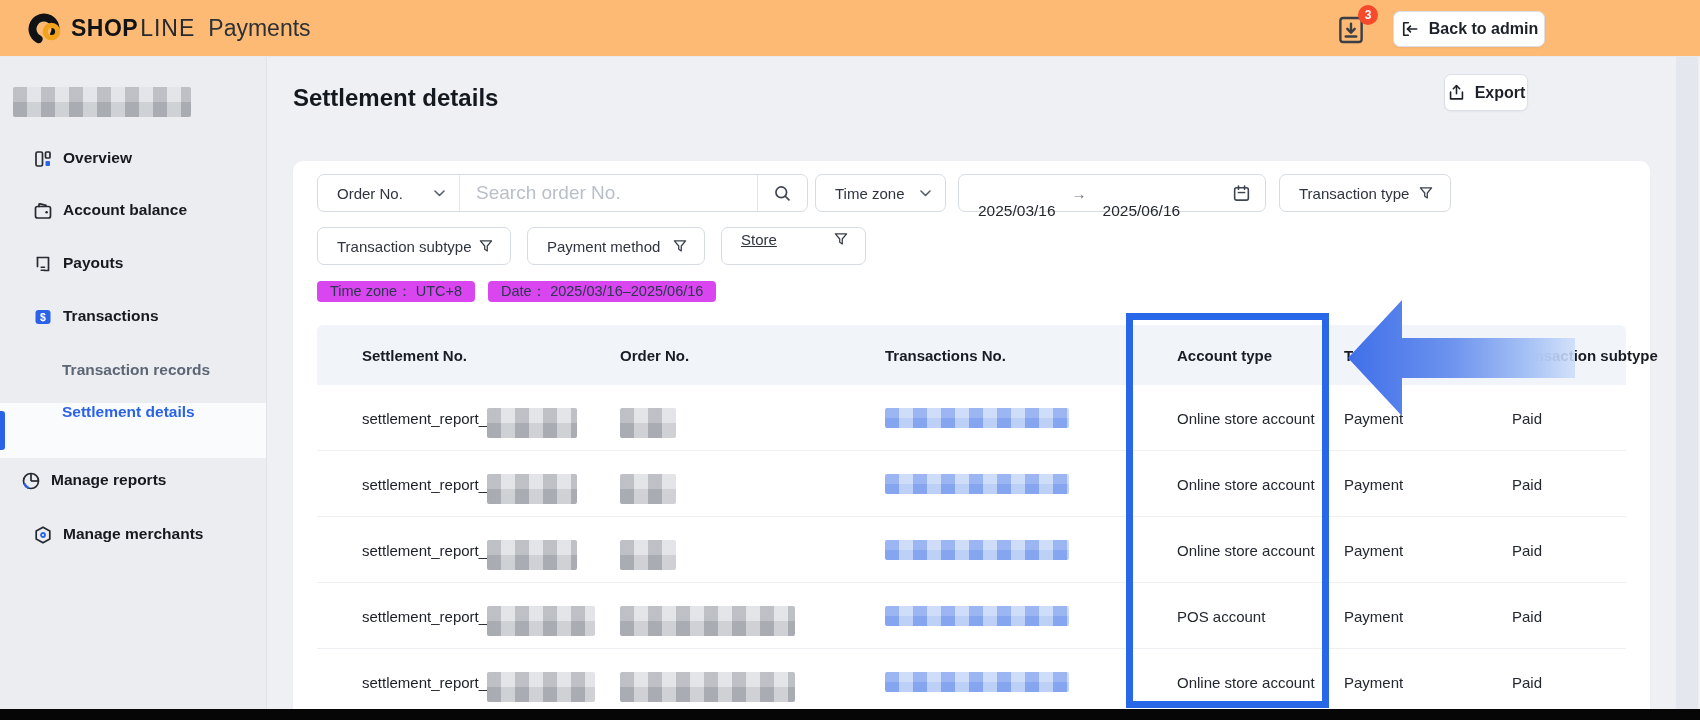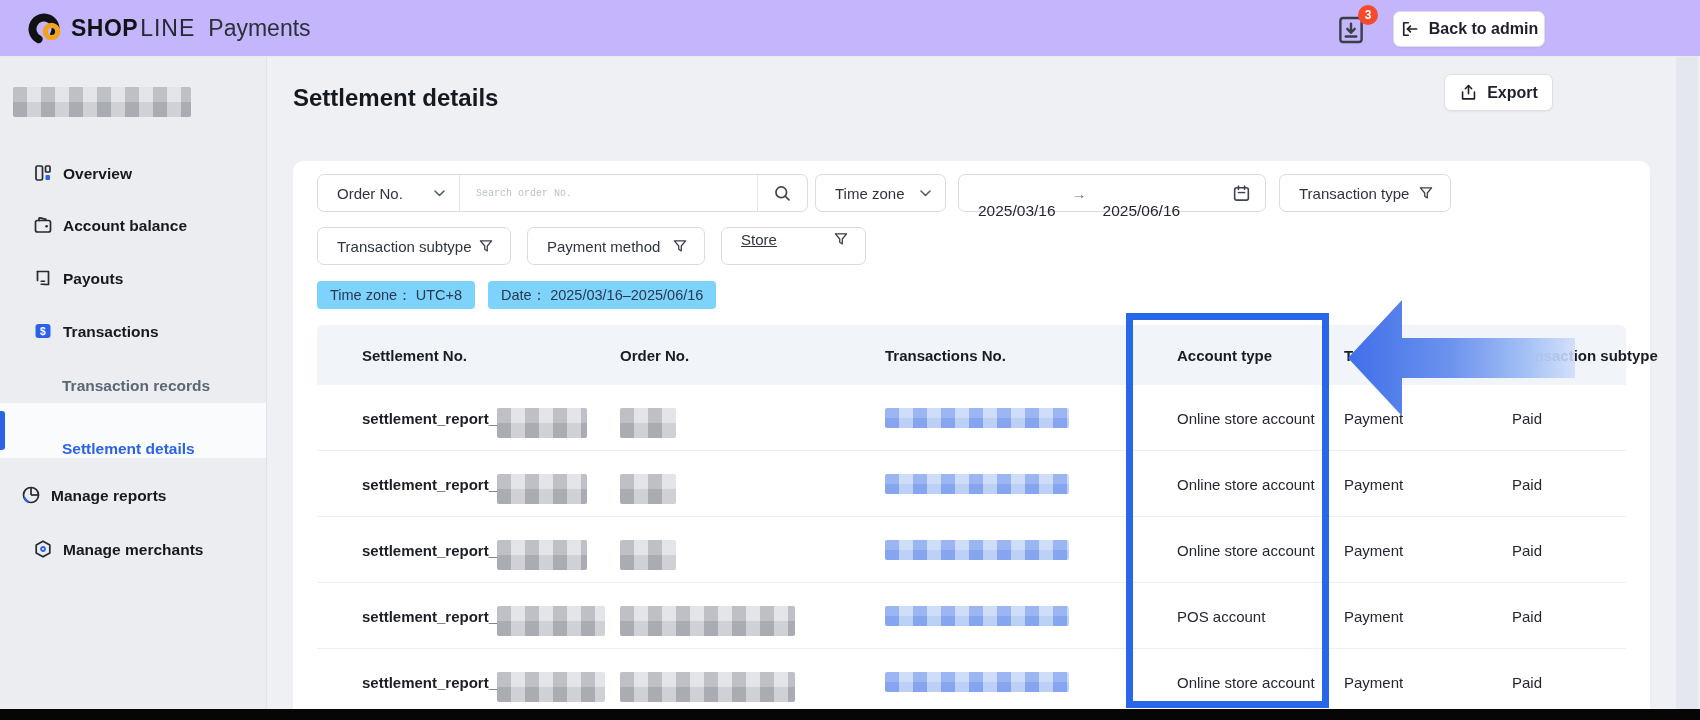--- a/index.html
+++ b/index.html
@@ -1,76 +1,76 @@
 <!DOCTYPE html>
 <html><head>
 <meta charset="utf-8">
 <style>
   * { margin:0; padding:0; box-sizing:border-box; }
   html,body { background:#dfe2e8; }
   body { font-family:"Liberation Sans", sans-serif; }
   .screen { position:relative; width:1700px; height:720px; background:#eef0f4; overflow:hidden; }
 
   
-  .topbar { position:absolute; left:0; top:0; width:1700px; height:57px; background:#c4b5fd; border-bottom:1px solid #e8eaee; z-index:30;text-align:right; }
+  .topbar { position:absolute; left:0; top:0; width:1700px; height:57px; background:#fdba74; border-bottom:1px solid #e8eaee; z-index:30;text-align:right; }
   .brand { position:absolute; left:28px; top:0; height:57px; display:flex; align-items:center; gap:9px; }
   .brand .b1 { font-size:23px; font-weight:800; color:#111317; letter-spacing:.5px; }
   .brand .b2 { font-size:23px; font-weight:400; color:#26292f; letter-spacing:1px; margin-left:-7px; }
   .brand .b3 { font-size:23px; font-weight:400; color:#2c3037; margin-left:4px; }
   .dl-wrap { position:absolute; left:1334px; top:13px; width:34px; height:34px; }
   .badge { position:absolute; right:-10px; top:-8px; min-width:20px; height:20px; border-radius:10px; background:#f54a2c; color:#fff; font-size:12px; font-weight:700; display:flex; align-items:center; justify-content:center; padding:0 5px; }
   .btn { display:flex; align-items:center; justify-content:center; gap:9px; background:#fff; border:1px solid #dcdfe5; border-radius:7px; box-shadow:0 1px 2px rgba(16,24,40,.05); cursor:pointer; }
   .back-btn { position:absolute; left:1393px; top:11px; width:152px; height:36px; font-size:16px; font-weight:700; color:#1d2129; }
 
   
   .sidebar { position:absolute; left:0; top:57px; width:267px; height:653px; background:#ebedf1; border-right:1px solid #e0e3e8; z-index:5; }
   .merchant-blur { position:absolute; left:13px; top:30px; width:178px; height:32px; border-radius:2px; }
-  .si { position:absolute; left:0; width:100%; height:34px; display:flex; align-items:flex-end; padding-left:33px; gap:10px; font-size:15.5px; font-weight:700; color:#17191f; cursor:pointer; }
+  .si { position:absolute; left:0; width:100%; height:34px; display:flex; align-items:flex-start; padding-left:33px; gap:10px; font-size:15.5px; font-weight:700; color:#17191f; cursor:pointer; }
   .si .lbl { white-space:nowrap; }
   .si.sub { padding-left:62px; font-weight:600; color:#5d6675; }
   .si.active-row { height:55px; background:#fafbfd; color:#2b63e8; }
   .si.active-row::before { content:""; position:absolute; left:0; top:8px; bottom:8px; width:5px; background:#2b63e8; border-radius:0 3px 3px 0; }
   .sicon { width:20px; height:20px; flex:0 0 20px; display:block; }
 
   
   .page-title { position:absolute; left:293px; top:84px; font-size:24px; font-weight:800; color:#14181f; z-index:6; }
-  .export-btn { position:absolute; left:1444px; top:74px; width:109px; height:37px; font-size:16px; font-weight:700; color:#1d2129; z-index:6; }
+  .export-btn { position:absolute; left:1444px; top:74px; width:84px; height:37px; font-size:16px; font-weight:700; color:#1d2129; z-index:6; }
 
   .card { position:absolute; left:293px; top:161px; width:1357px; height:549px; background:#fff; border-radius:10px 10px 0 0; box-shadow:0 1px 2px rgba(16,24,40,.04); z-index:6; }
 
   
   .fbtn { position:absolute; height:38px; background:#fff; border:1px solid #d7dbe2; border-radius:7px; display:flex; align-items:center; font-size:15px; color:#2f3440; cursor:pointer; }
   .row1 { top:13px; } .row2 { top:66px; }
   .sgroup { left:24px; width:491px; padding:0; }
   .sgroup .seg1 { width:142px; height:100%; display:flex; align-items:center; justify-content:space-between; padding:0 14px 0 19px; border-right:1px solid #e2e5ea; cursor:pointer; }
-  .sgroup input { flex:1; height:100%; border:0; outline:none; font-size:10px; color:#b91c1c; padding:0 12px 0 16px; font-family:Liberation Mono, monospace; background:transparent; }
+  .sgroup input { flex:1; height:100%; border:0; outline:none; font-size:19px; color:#b91c1c; padding:0 12px 0 16px; font-family:Liberation Sans, sans-serif; background:transparent; }
   .sgroup input::placeholder { color:#b9bfc9; }
   .sgroup .segsearch { width:50px; height:100%; display:flex; align-items:center; justify-content:center; border-left:1px solid #e2e5ea; cursor:pointer; }
   .tz { left:522px; width:131px; justify-content:space-between; padding:0 14px 0 19px; }
   .daterange { left:665px; width:308px; padding:0 14px 0 19px; gap:0; }
   .daterange .dv { font-size:15.5px; color:#23272f;margin-top:36px; }
   .daterange .darrow { color:#6b7280; margin:0 16px; font-size:15px; }
   .daterange .cal { margin-left:auto; }
   .ttype { left:986px; width:172px; justify-content:space-between; padding:0 16px 0 19px; }
   .tsub { left:24px; width:194px; justify-content:space-between; padding:0 16px 0 19px; }
   .pmethod { left:234px; width:178px; justify-content:space-between; padding:0 16px 0 19px; }
   .store { left:428px; width:145px; justify-content:space-between; padding:0 16px 14px 19px;text-decoration:underline; }
 
   .chips { position:absolute; left:24px; top:120px; display:flex; gap:13px; }
-  .chip { height:28px; background:#7dd3fc; border-radius:4px; font-size:14.5px; color:#2c3850; display:flex; align-items:center; padding:0 13px; white-space:nowrap; }
+  .chip { height:21px; background:#d946ef; border-radius:4px; font-size:14.5px; color:#2c3850; display:flex; align-items:center; padding:0 13px; white-space:nowrap; }
 
   
   .table { position:absolute; left:24px; top:164px; width:1309px; }
   .thead { position:relative; height:60px; background:#f1f4f9; border-radius:6px 6px 0 0; }
   .hcell { position:absolute; top:0; height:60px; display:flex; align-items:center; font-size:15px; font-weight:700; color:#191c24; white-space:nowrap; }
   .trow { position:relative; height:66px; border-bottom:1px solid #edeff3; }
   .trow:last-child { border-bottom:0; }
   .cell { position:absolute; top:0; height:66px; display:flex; align-items:center; font-size:15px; color:#23272f; white-space:nowrap; }
   .c1 { left:45px; } .c2 { left:303px; } .c3 { left:568px; } .c4 { left:860px; } .c5 { left:1027px; } .c6 { left:1195px; }
-  .sp { font-weight:700; color:#1c1f27; }
+  .sp { font-weight:400; color:#1c1f27; }
 
   
   .blur { display:inline-block; border-radius:2px; }
   .blur.g { height:30px; transform:translateY(5px);
     background-image:
       repeating-linear-gradient(90deg, rgba(92,96,104,.28) 0 14px, rgba(225,227,230,.30) 14px 28px),
       repeating-linear-gradient(0deg, rgba(120,124,132,.22) 0 15px, rgba(240,241,243,.35) 15px 30px);
     background-color:#dddfe3; }
   .blur.b { height:20px;
     background-image:

